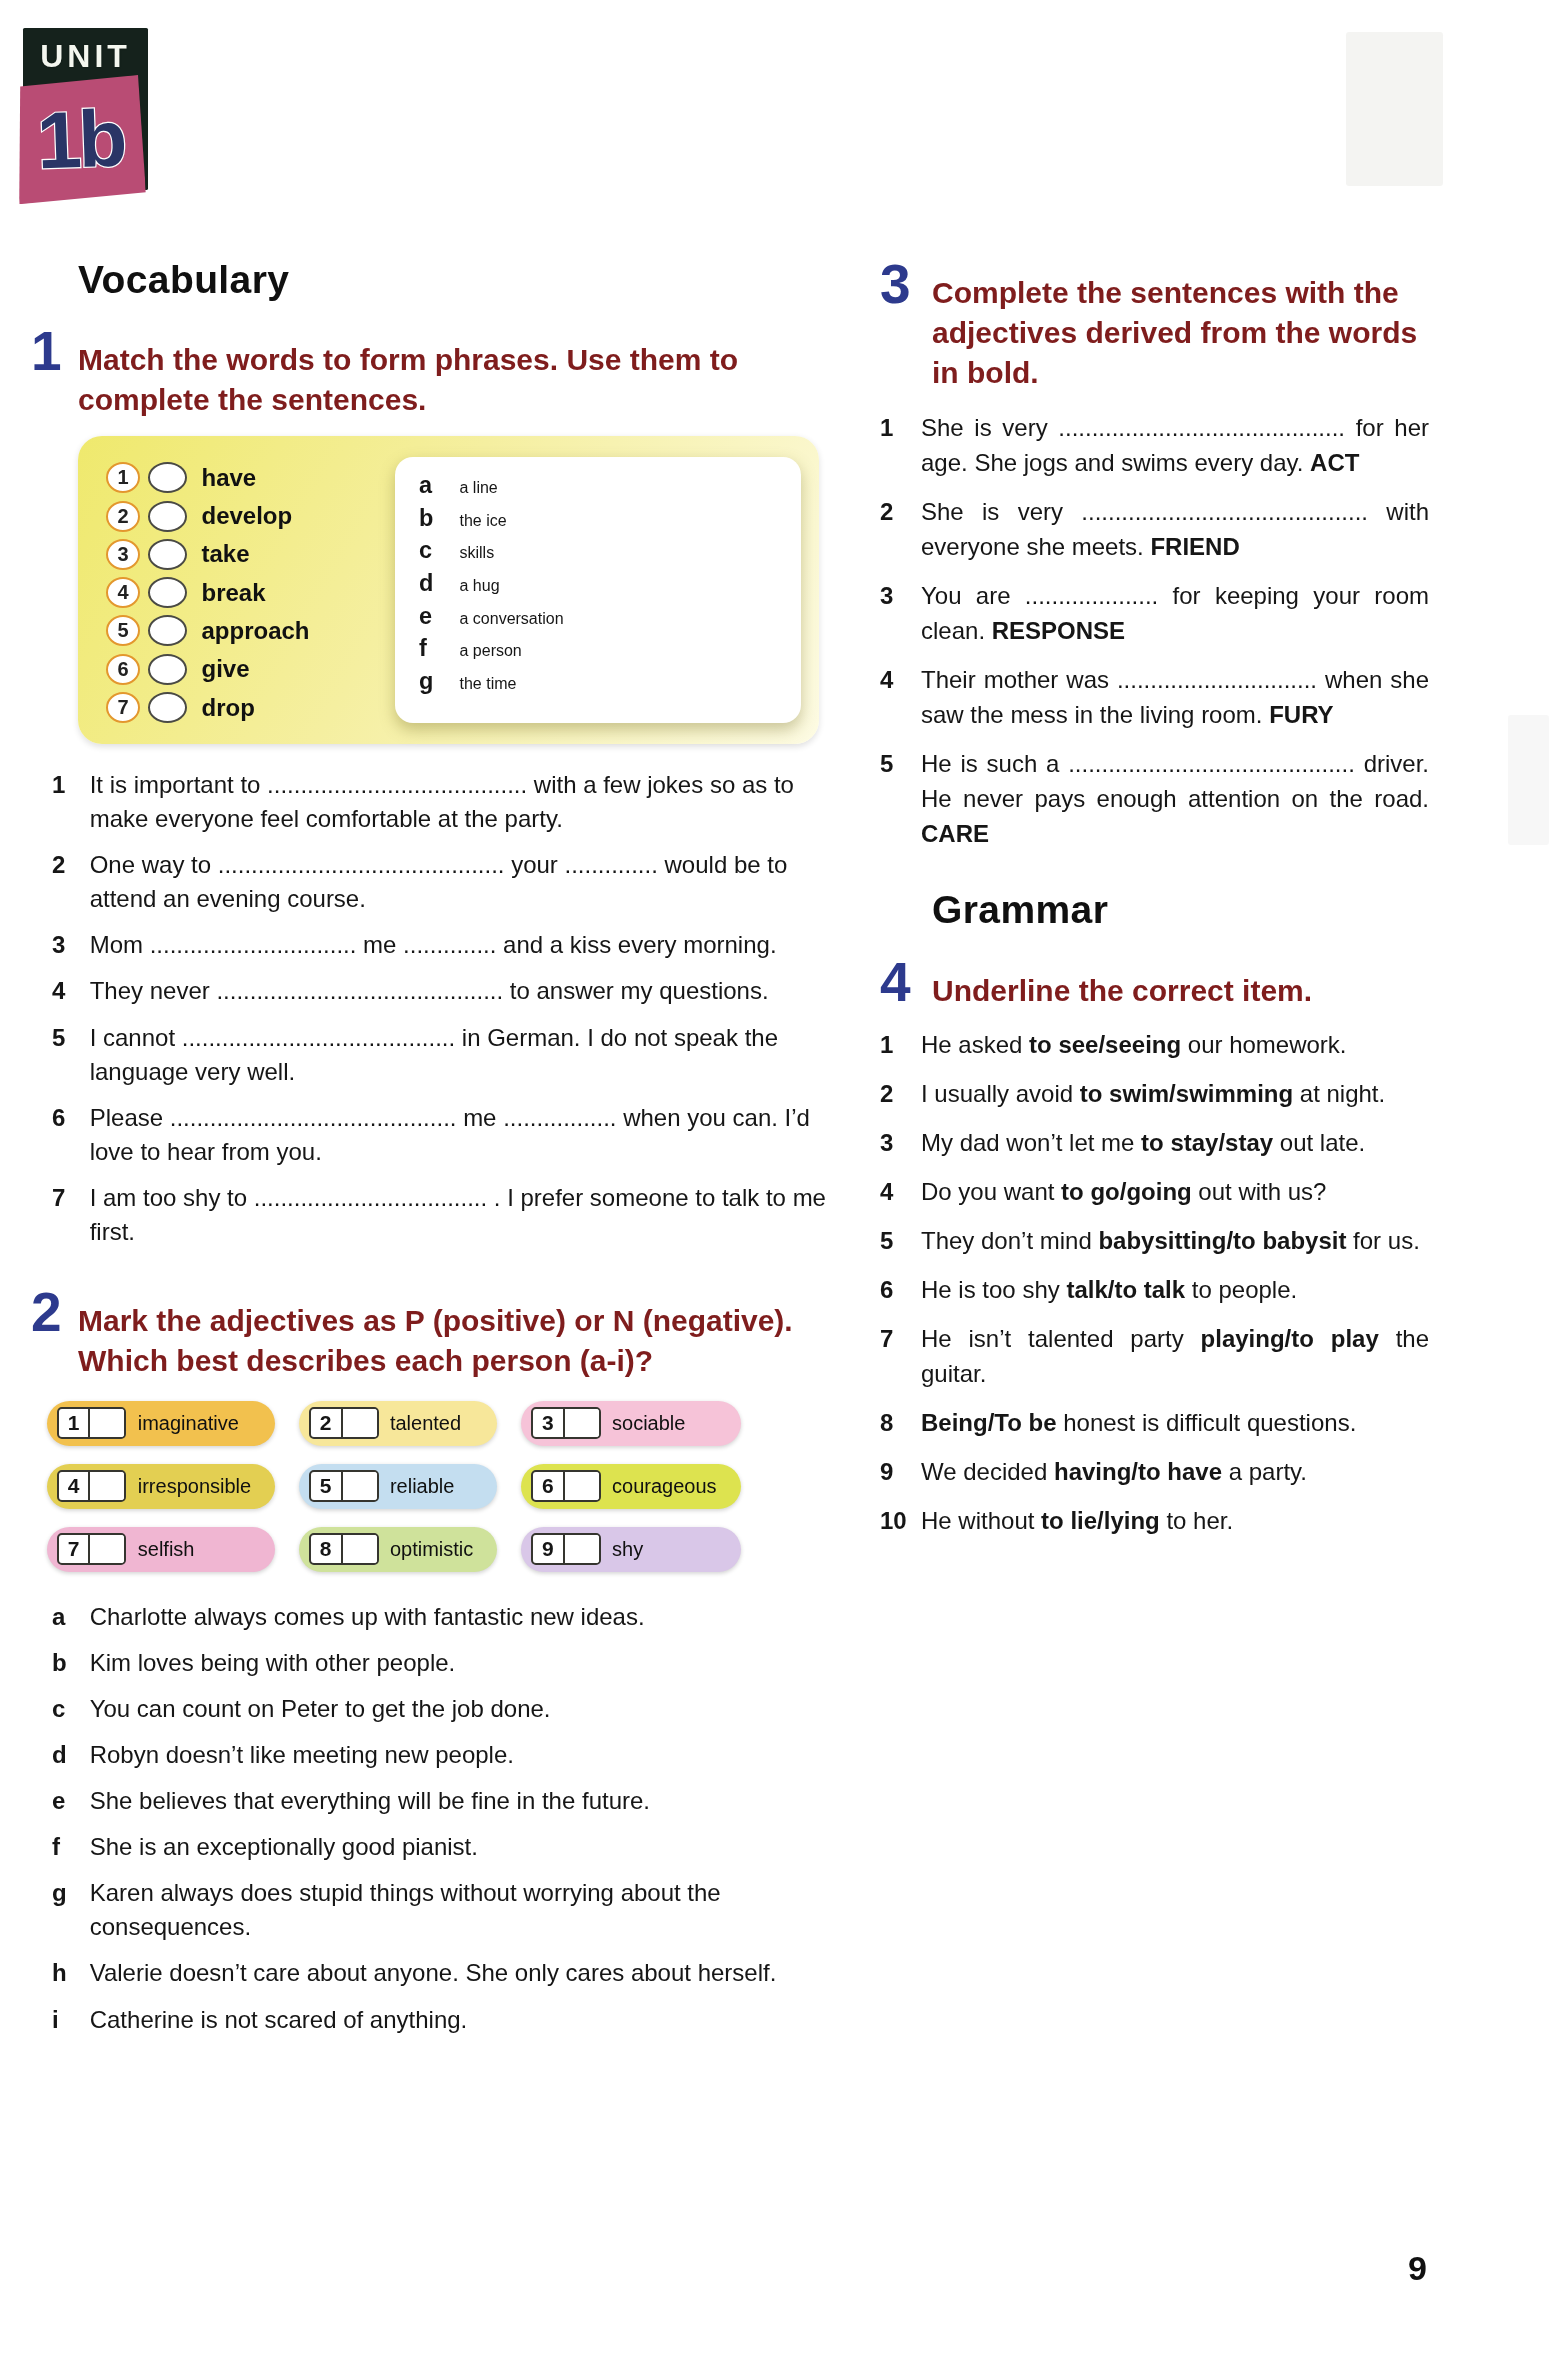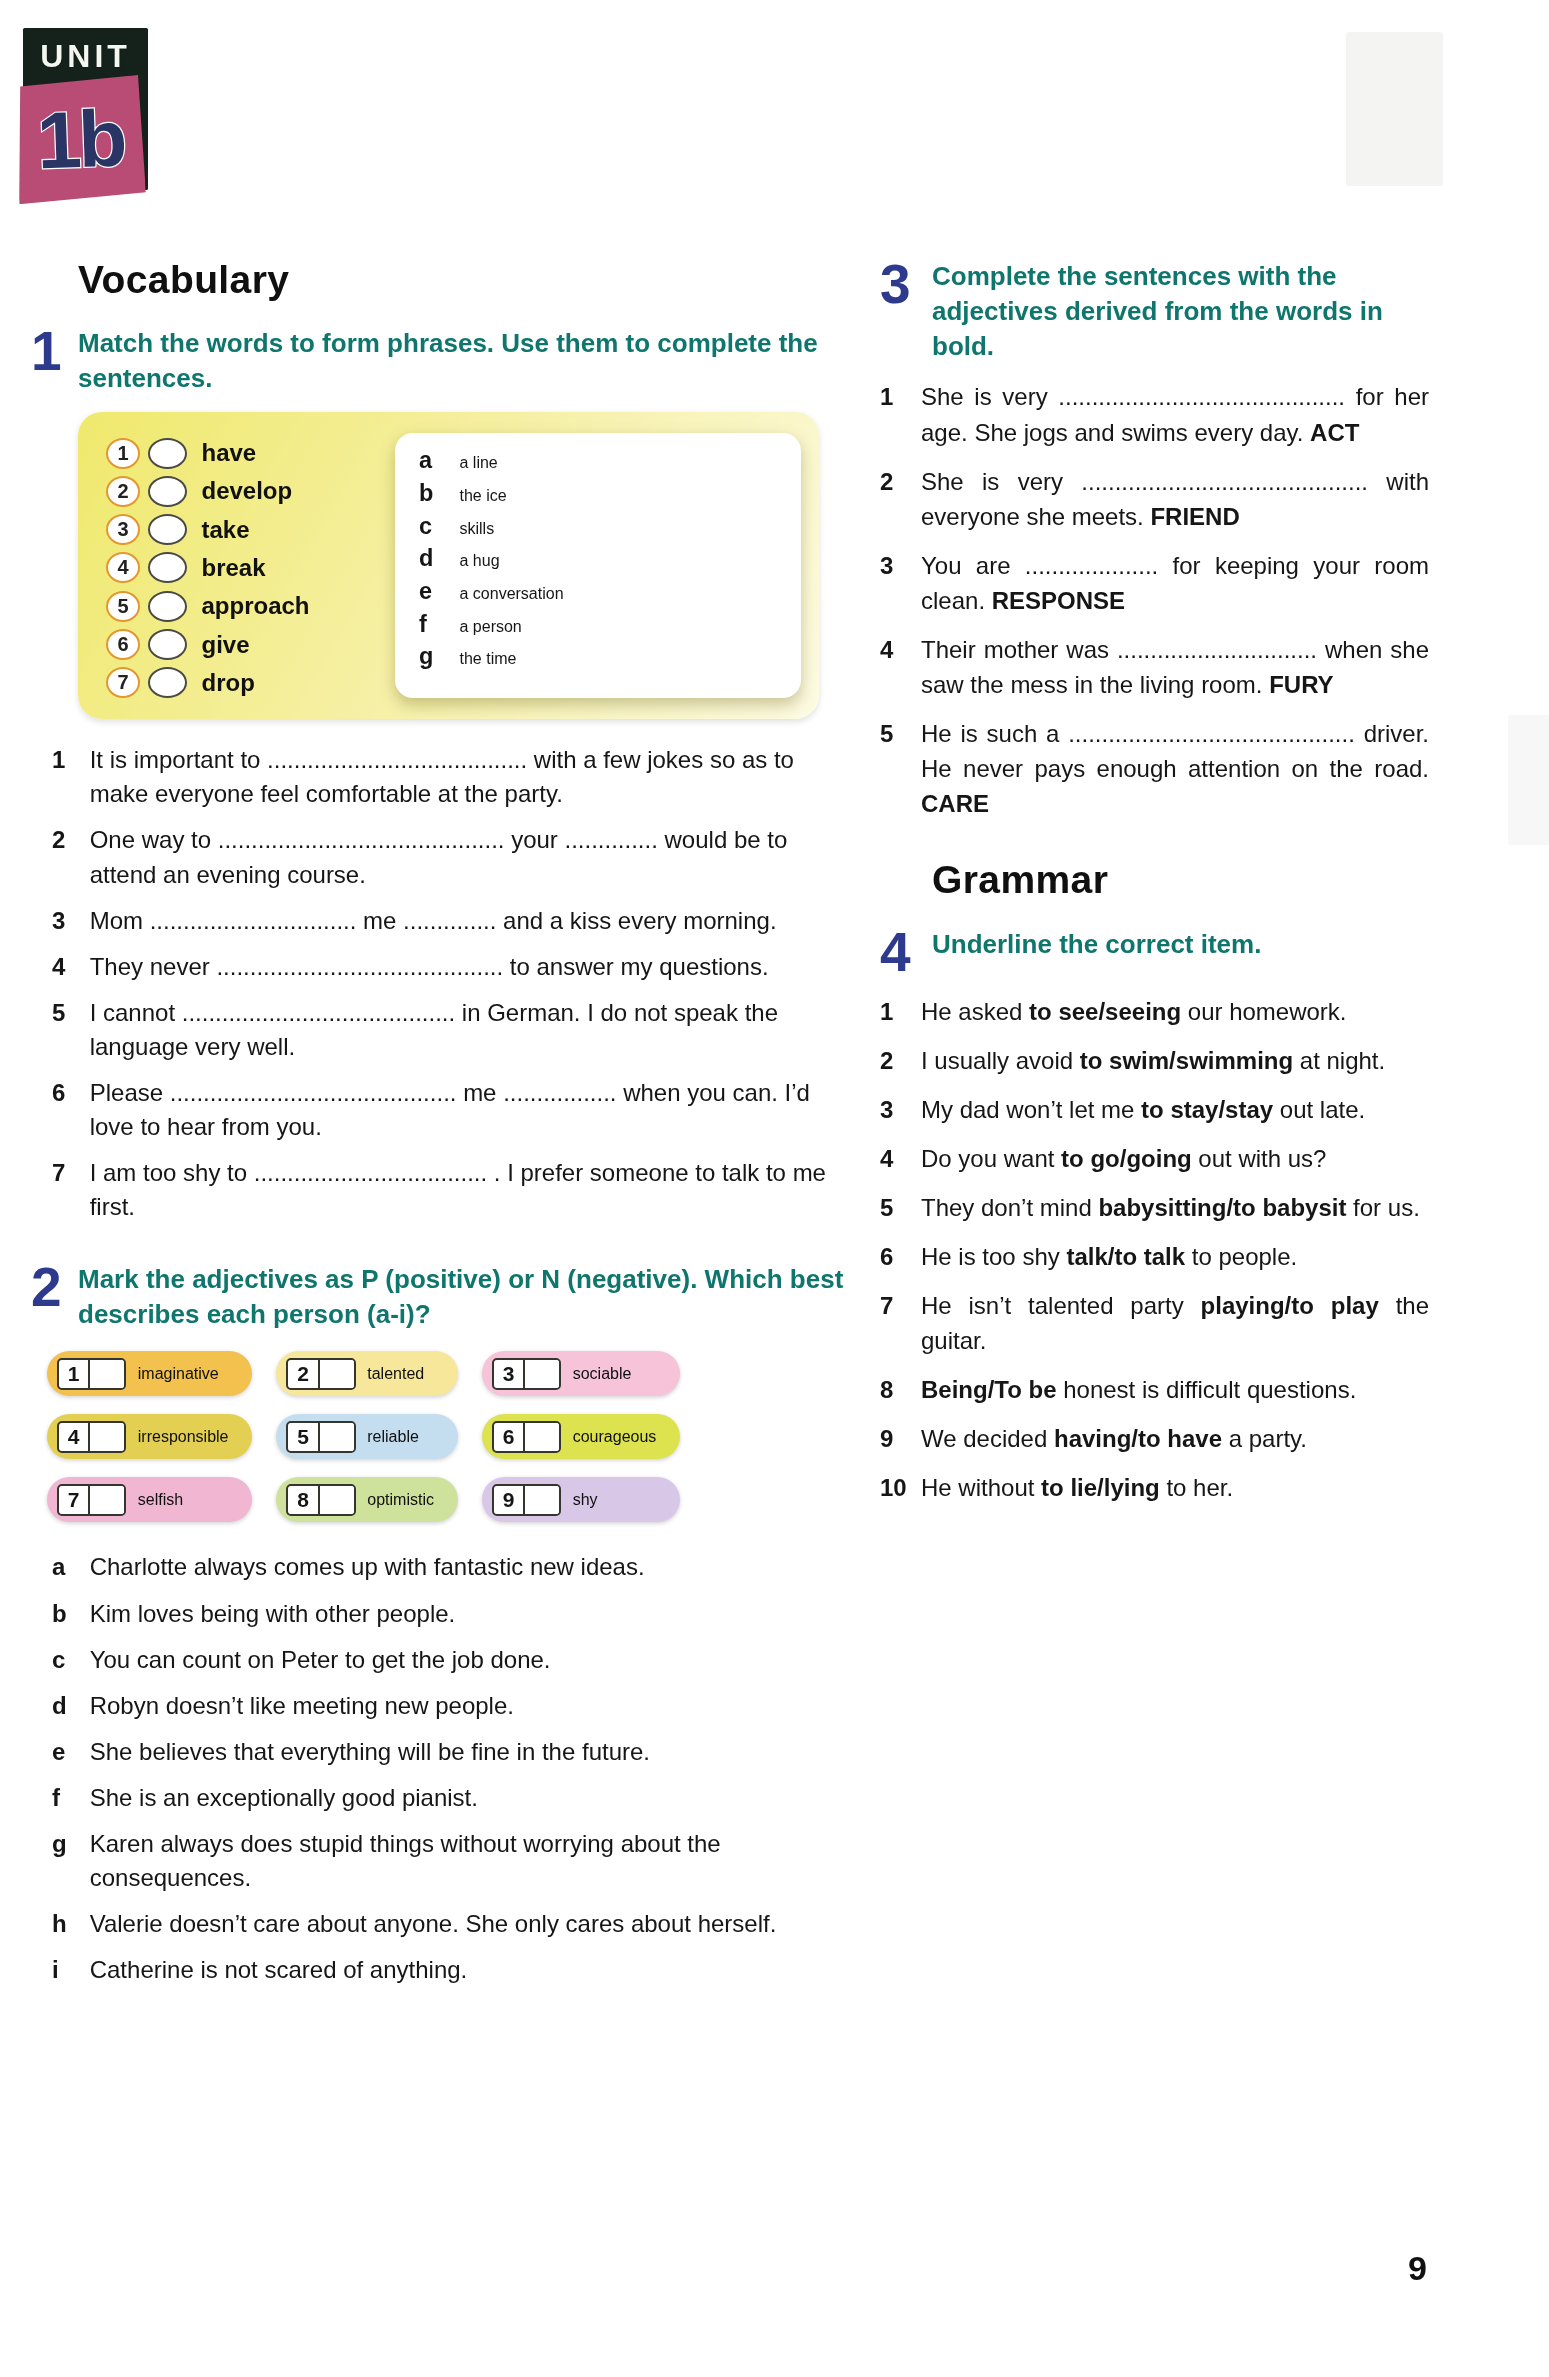--- a/index.html
+++ b/index.html
@@ -45,21 +45,21 @@
     margin: 0 0 23px 47px; letter-spacing: 0.4px;
   }
   .col-right .section-heading { margin: 34px 0 24px 52px; }
 
   .ex-head { display: flex; align-items: flex-start; margin-bottom: 16px; }
   .ex-num {
     flex: 0 0 47px; font-size: 55px; line-height: 0.95;
     font-weight: bold; color: #2d3a8d;
   }
   .col-right .ex-num { flex: 0 0 52px; }
-  .ex-instr { margin: 1px 0 0 0; font-size: 26px; font-weight: bold; line-height: 1.34; color: #0f766e; }
+  .ex-instr { margin: 15px 0 0 0; font-size: 30px; font-weight: bold; line-height: 1.34; color: #7f1d1d; }
 
   
   .match-box {
     margin: 8px 0 24px 47px; width: 741px;
     border-radius: 24px;
     background: linear-gradient(120deg, #efe96d 0%, #f5efa0 45%, #fdfbe3 100%);
     padding: 21px 18px 21px 28px;
     display: flex; gap: 21px;
     box-shadow: 0 2.4px 6.5px rgba(0,0,0,0.12);
   }
@@ -105,21 +105,21 @@
   }
   .numbox {
     display: inline-flex; background: #fff;
     border: 2.4px solid #35352f; border-radius: 4.9px; overflow: hidden;
   }
   .nb-num {
     padding: 0 9px; font-size: 21px; font-weight: bold;
     display: flex; align-items: center; border-right: 2.4px solid #35352f;
   }
   .nb-blank { width: 34px; height: 28px; background: #fff; }
-  .pill-label { font-size: 16px; color: #101010; }
+  .pill-label { font-size: 20px; color: #101010; }
 
   
   .rsent-list { display: flex; flex-direction: column; gap: 14px; }
   .rsent { display: flex; gap: 12px; font-size: 24px; line-height: 1.46; }
   .rsent-num { flex: 0 0 29px; font-weight: bold; }
   .rsent-text { flex: 1; text-align: justify; }
   .keyword, .bold-choice { font-weight: bold; }
 
   .page-number {
     position: absolute; right: 122px; bottom: 89px;

